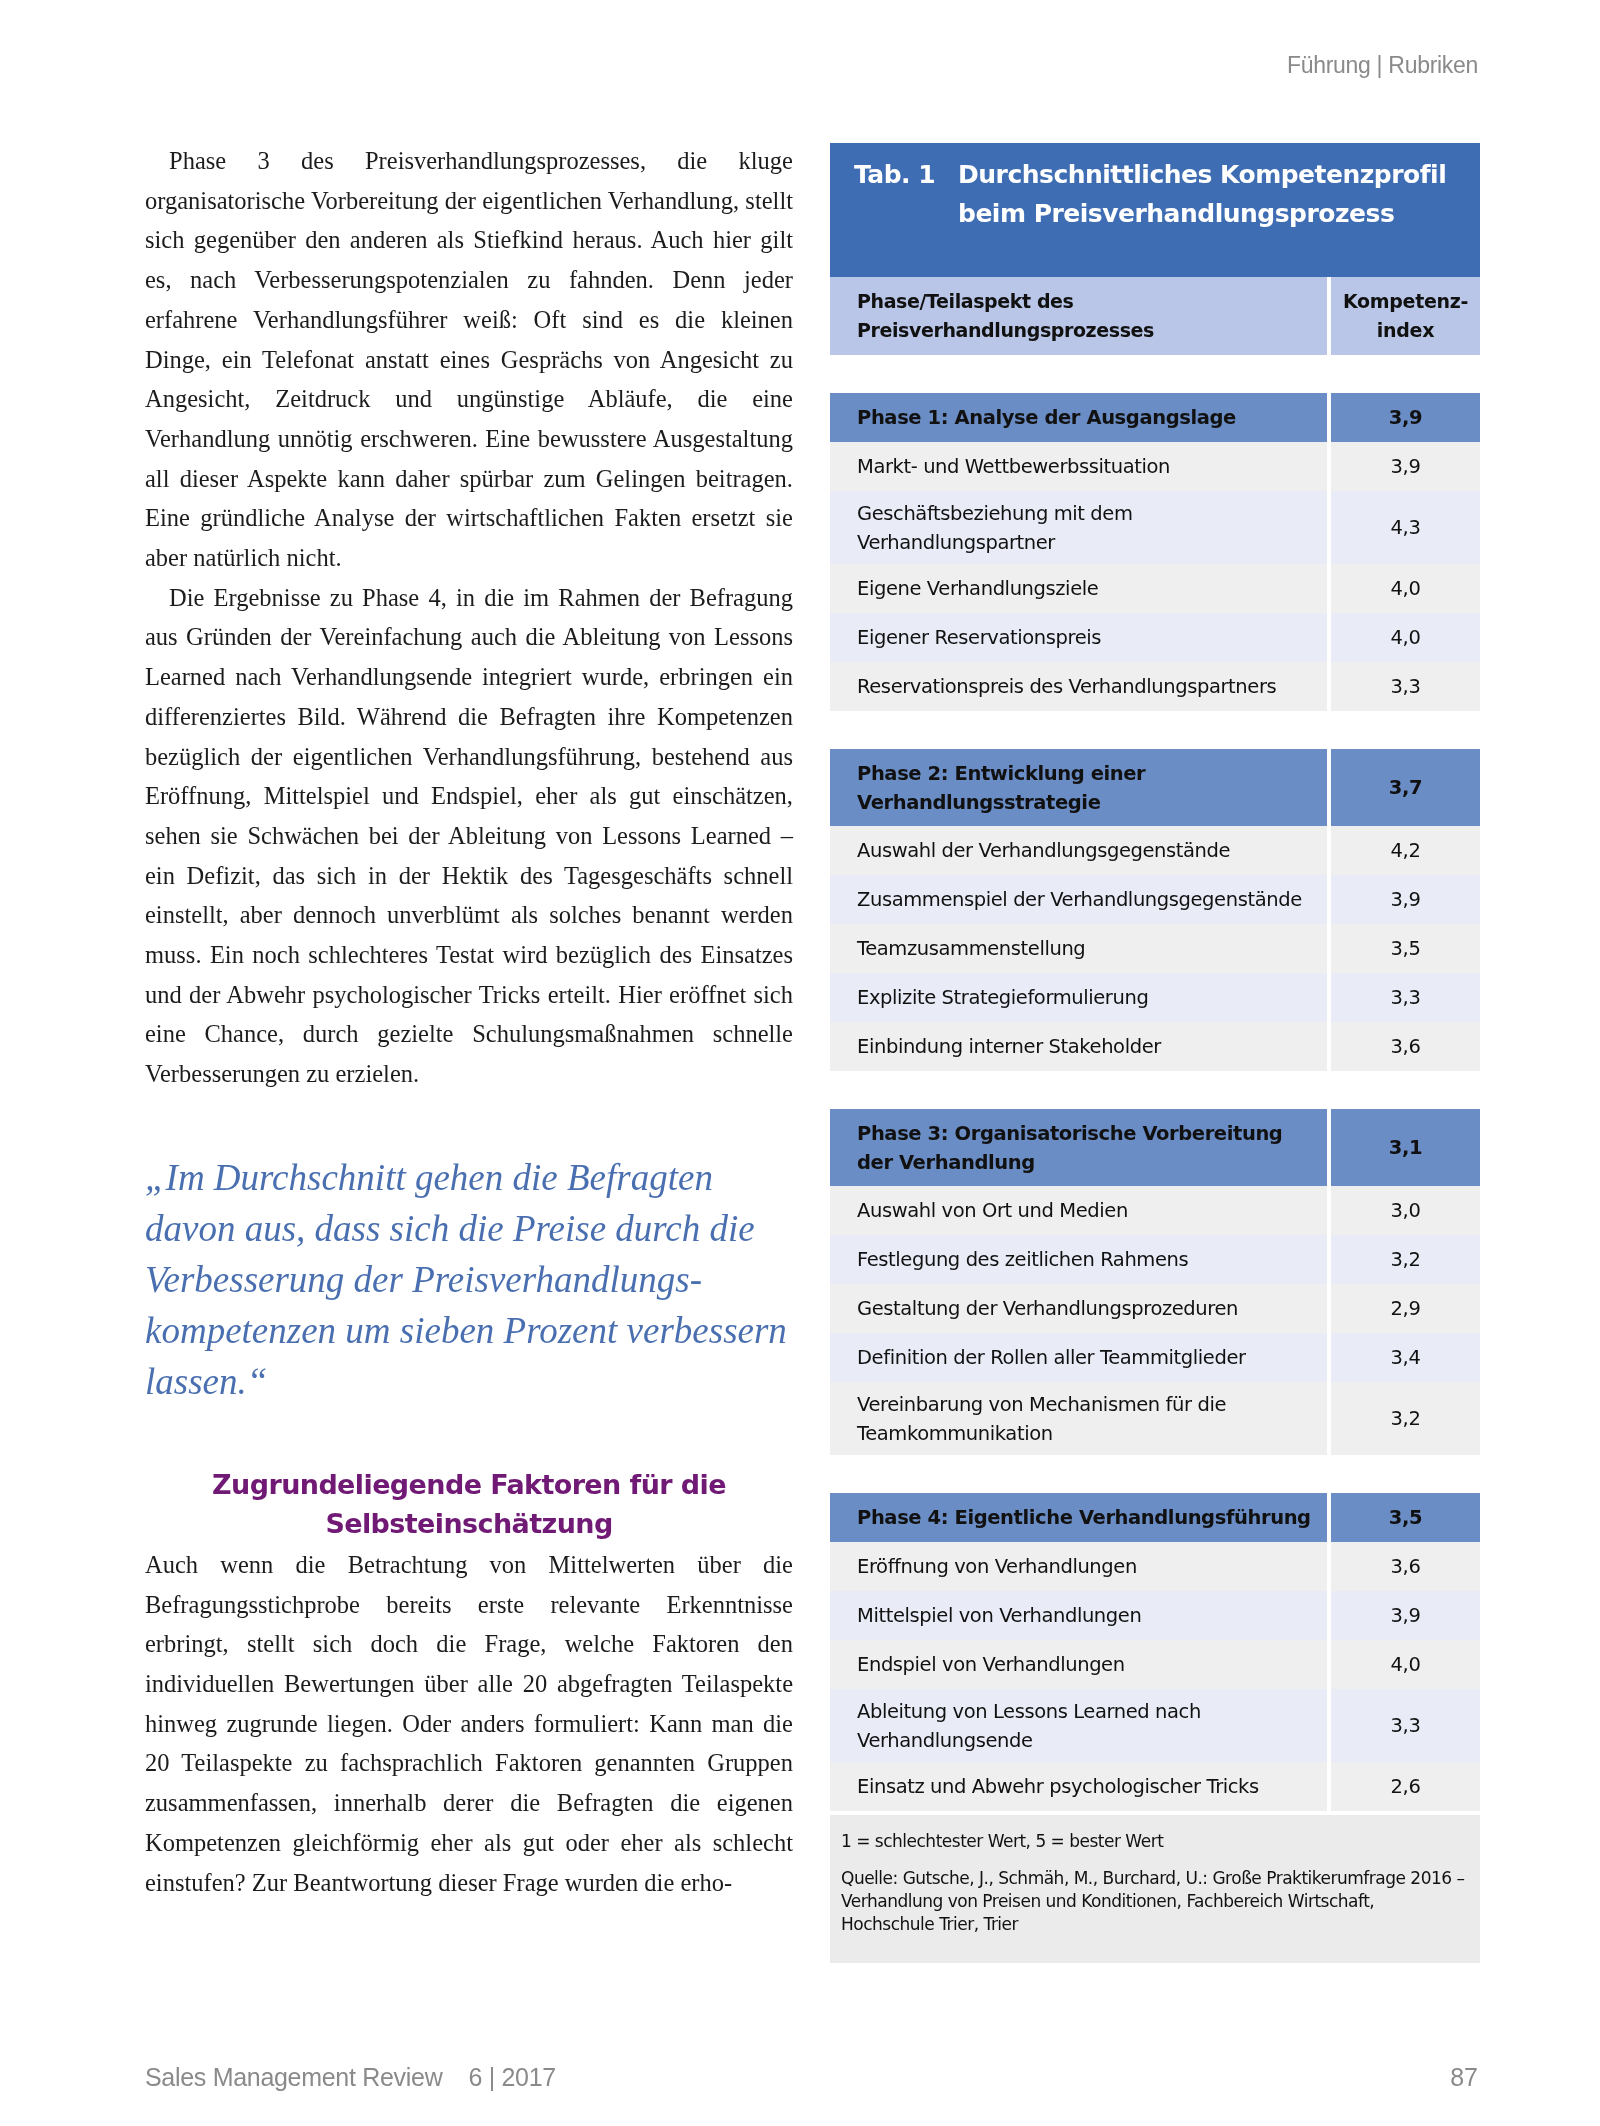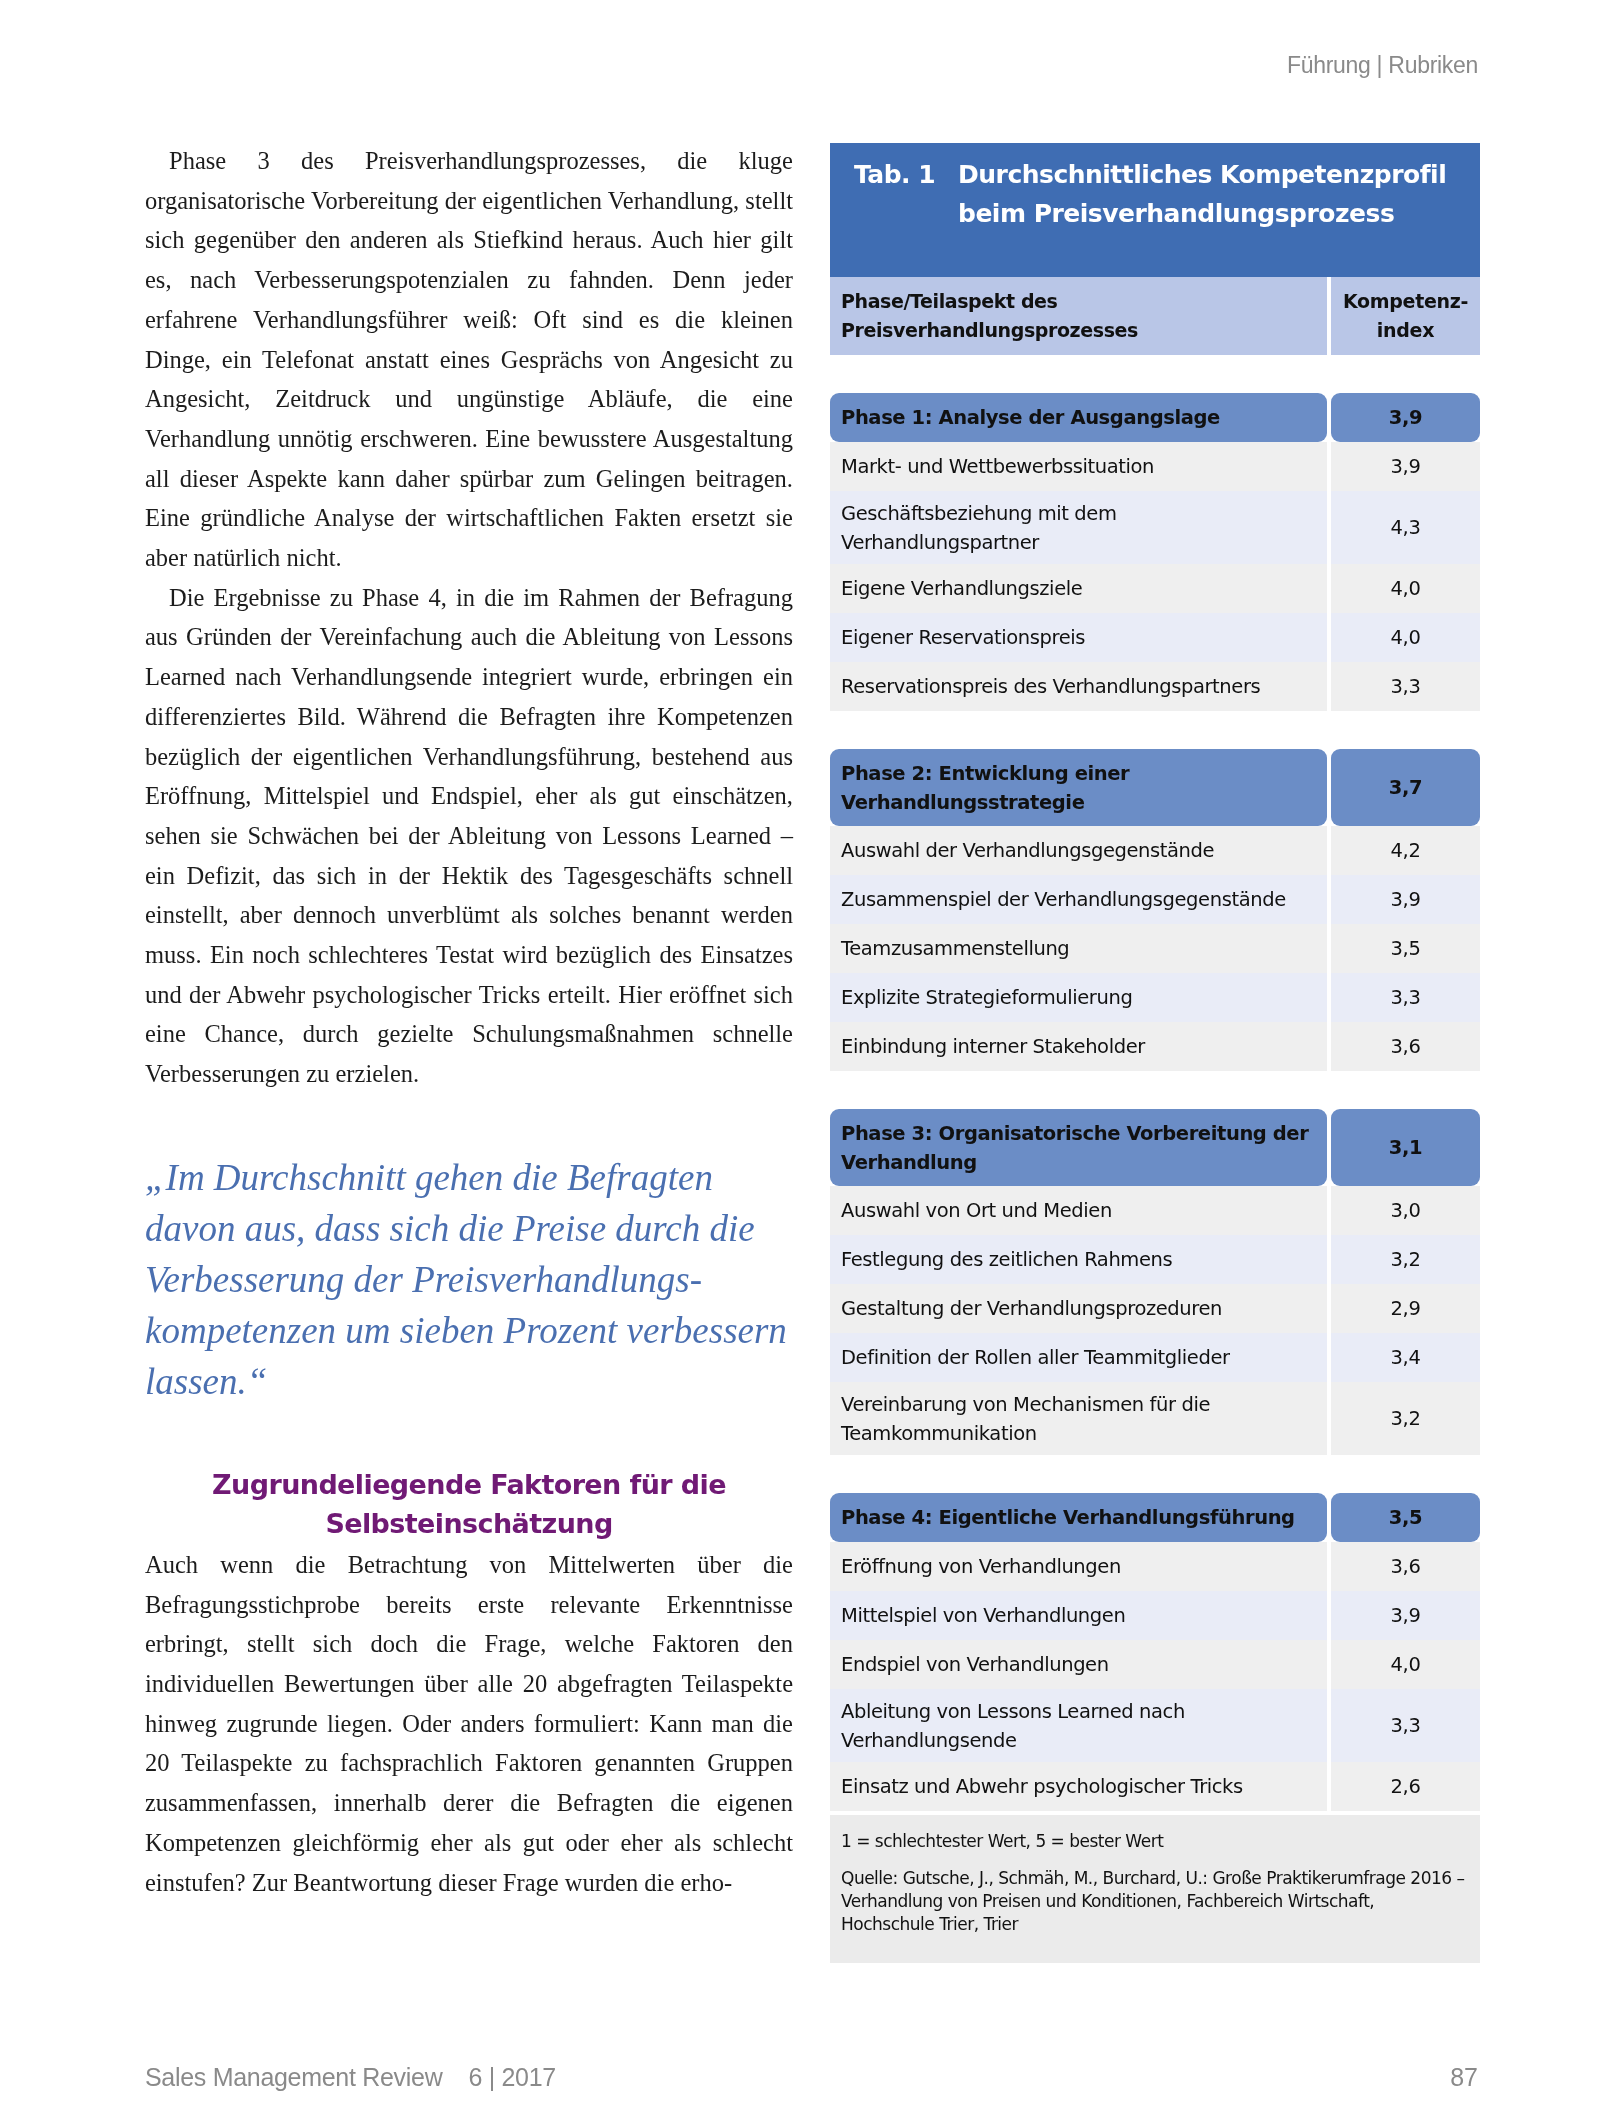--- a/index.html
+++ b/index.html
@@ -36,33 +36,33 @@
   }
   .tab-title {
     background: #3f6db3; color: #ffffff; height: 134px; box-sizing: border-box;
     padding: 12px 20px 0 24px; display: flex; font-weight: bold; font-size: 25px;
     line-height: 39px; letter-spacing: -0.5px;
   }
   .tab-title .tab-no { width: 104px; flex: none; }
   .tab-title .tab-name { flex: 1; }
   .row { display: flex; }
   .row .c1 {
-    width: 497px; box-sizing: border-box; padding: 0 10px 0 11px;
+    width: 497px; box-sizing: border-box; padding: 0 10px 0 27px;
     display: flex; align-items: center; font-size: 19.5px; line-height: 29px;
     letter-spacing: -0.4px;
   }
   .row .c2 {
     width: 149px; margin-left: 4px; box-sizing: border-box; display: flex;
     align-items: center; justify-content: center; font-size: 19.5px; letter-spacing: -0.3px;
   }
   .subhead { height: 78px; }
   .subhead .c1, .subhead .c2 { background: #b9c6e7; font-weight: bold; font-size: 19px; line-height: 29px; }
   .subhead .c2 { text-align: center; line-height: 29px; }
   .phase-group { margin-top: 38px; }
-  .phase-head .c1, .phase-head .c2 { background: #6b8dc6; font-weight: bold; border-radius: 9px; }
+  .phase-head .c1, .phase-head .c2 { background: #6b8dc6; font-weight: bold; }
   .phase-head { height: 49px; }
   .phase-head.tall { height: 77px; }
   .item { height: 49px; }
   .item.tall { height: 73px; }
   .item:nth-child(even) .c1, .item:nth-child(even) .c2 { background: #e9ecf7; }
   .item:nth-child(odd) .c1, .item:nth-child(odd) .c2 { background: #efefef; }
   .notes {
     background: #ebebeb; margin-top: 4px; padding: 15px 12px 28px 11px;
     font-size: 17px; line-height: 23px; letter-spacing: -0.5px; height: 148px; box-sizing: border-box;
   }

